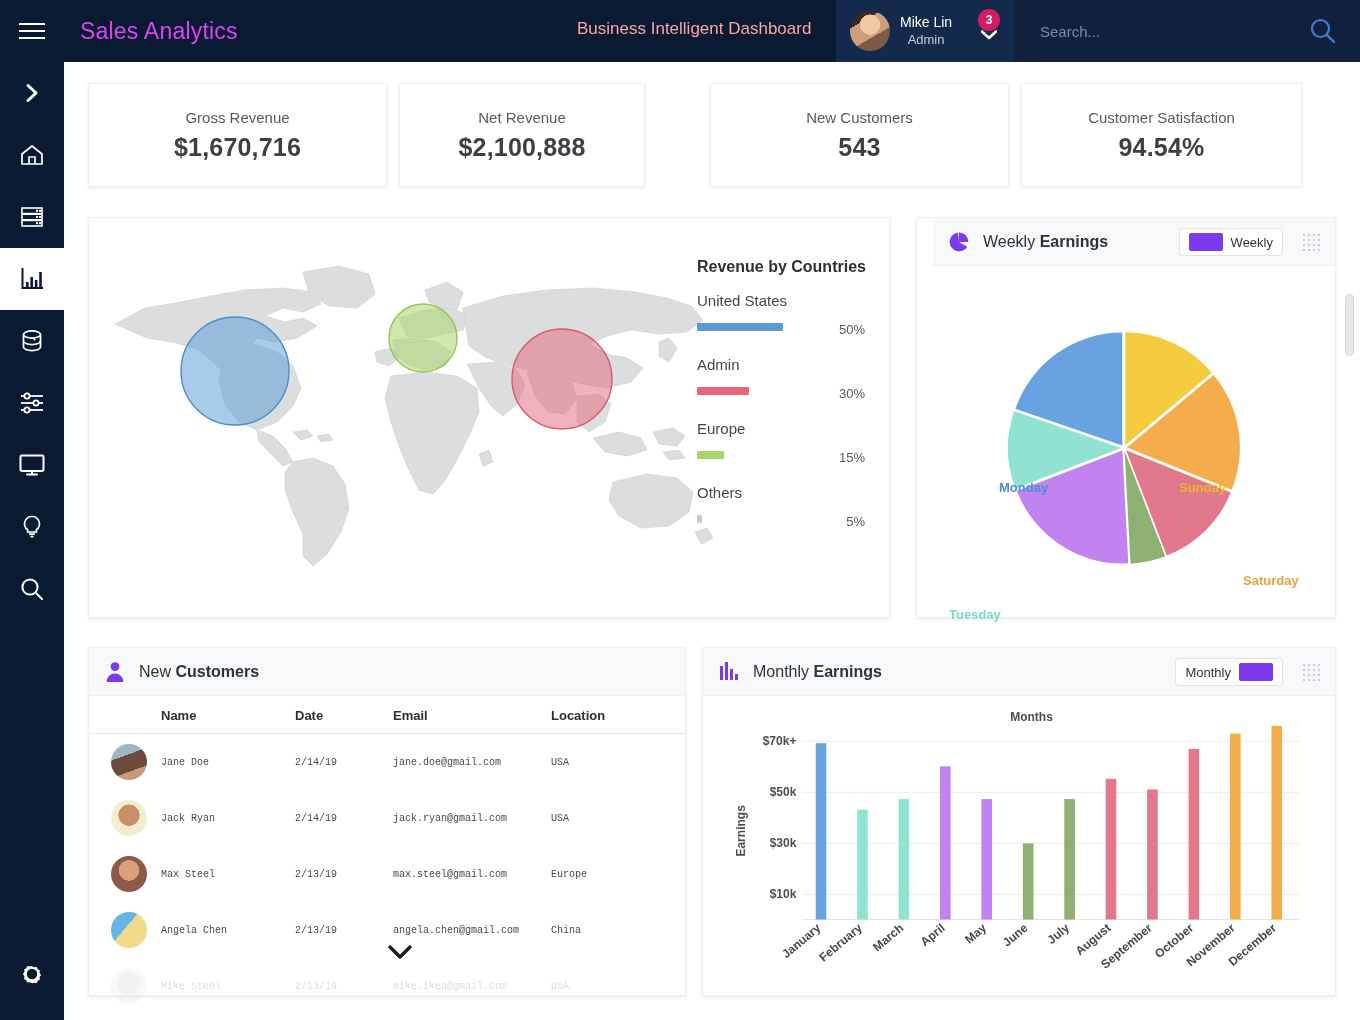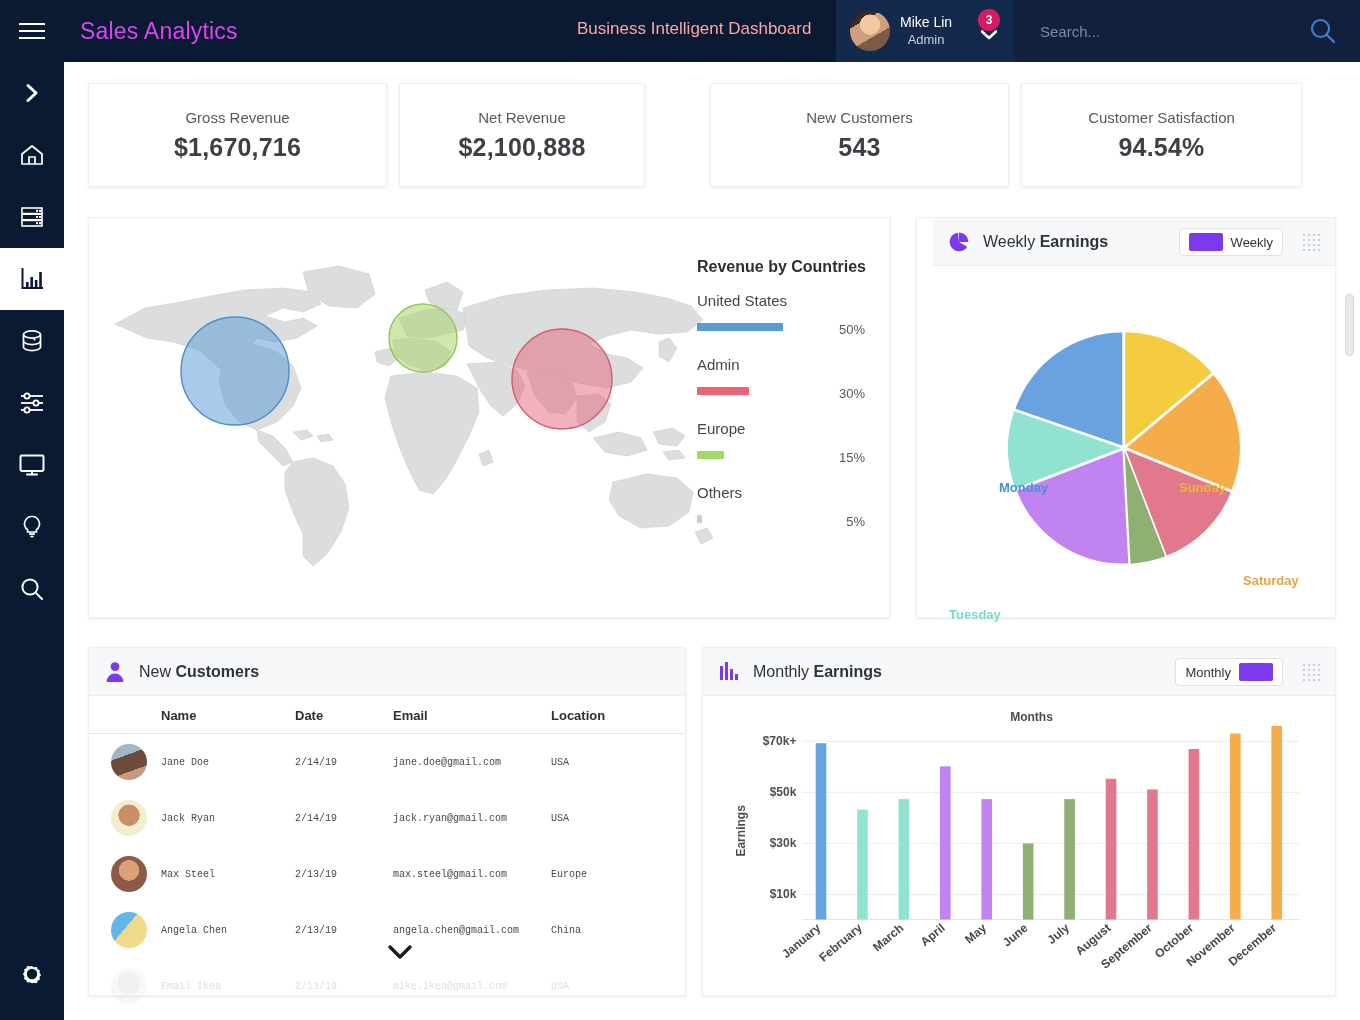--- a/index.html
+++ b/index.html
@@ -515,21 +515,21 @@
             </td>
             <td>Angela Chen</td>
             <td>2/13/19</td>
             <td>angela.chen@gmail.com</td>
             <td>China</td>
           </tr>
           <tr class="row-faded">
             <td class="col-av">
               <span class="avatar-sm" style="background:radial-gradient(circle at 50% 42%,#b4b4b4 0 40%,#dadada 41% 100%);"></span>
             </td>
-            <td>Email Ikea</td>
+            <td>Mike Steel</td>
             <td>2/13/19</td>
             <td>mike.ikea@gmail.com</td>
             <td>USA</td>
           </tr>
         </tbody>
       </table>
     </div>
 
     <svg class="expand-chev" viewBox="0 0 28 20">
       <path d="M4 5 L14 15 L24 5" fill="none" stroke="#1c1c1c" stroke-width="3.4" stroke-linecap="round" stroke-linejoin="round"></path>

